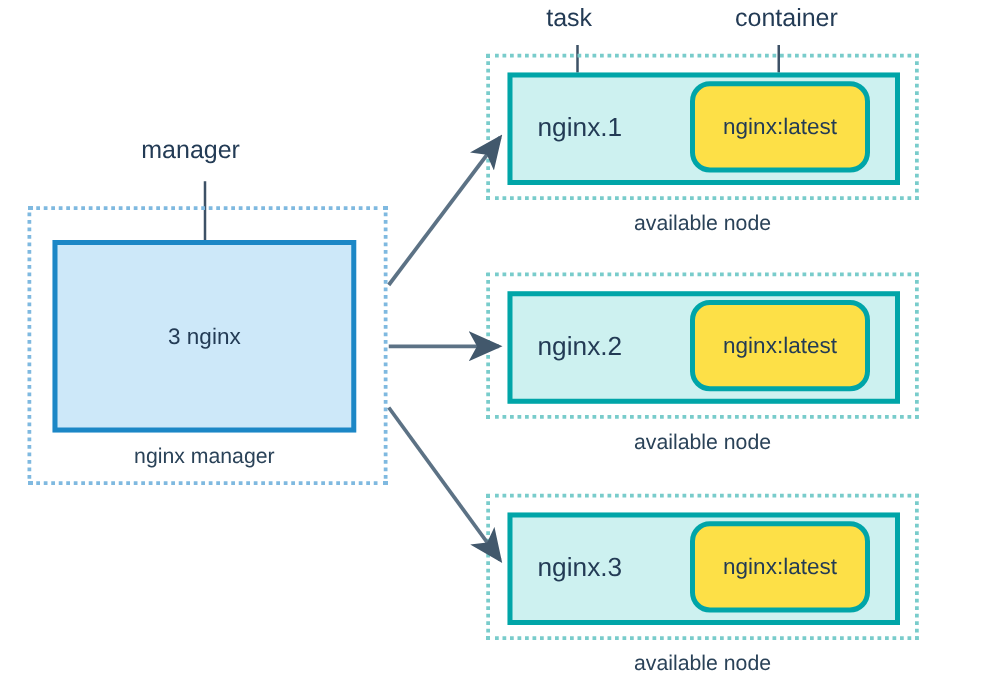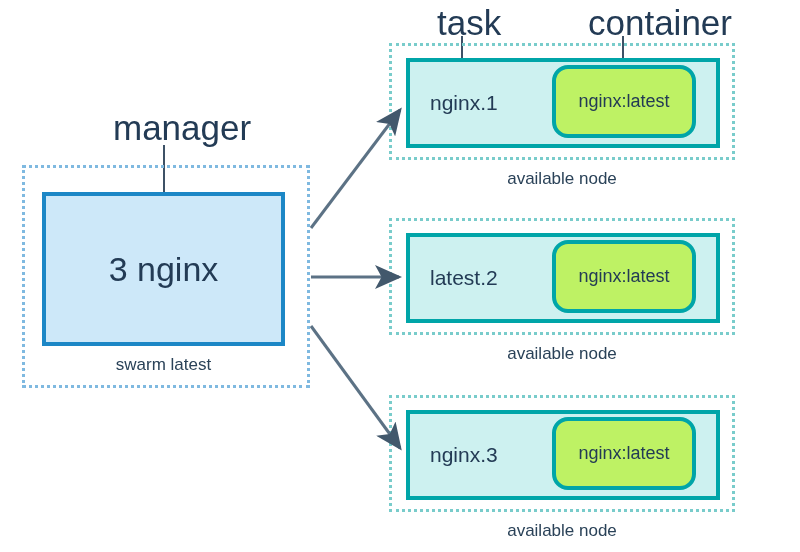--- a/index.html
+++ b/index.html
@@ -20,30 +20,30 @@
   }
 
   
   .label {
     position: absolute;
     color: #1f3b57;
     white-space: nowrap;
     line-height: 1;
   }
   .callout-label {
-    font-size: 35px;
+    font-size: 20px;
     color: #233b55;
   }
   .caption {
     font-size: 17px;
     color: #2a4258;
     text-align: center;
   }
   .box-text {
-    font-size: 34px;
+    font-size: 18px;
     color: #233b55;
     text-align: center;
     line-height: 1.25;
   }
   .task-text {
     font-size: 21px;
     color: #233b55;
     white-space: nowrap;
   }
   .container-text {
@@ -78,21 +78,21 @@
   }
   .node-box {
     position: absolute;
     box-sizing: border-box;
     background: #cdf1f0;
     border: 4px solid #00a5a8;
   }
   .container-box {
     position: absolute;
     box-sizing: border-box;
-    background: #bef264;
+    background: #fde047;
     border: 4px solid #00a5a8;
     border-radius: 16px;
     display: flex;
     align-items: center;
     justify-content: center;
   }
 
   
   .leader {
     position: absolute;
@@ -125,33 +125,33 @@
   <div class="leader" style="left:163px; top:145px; height:90px;"></div>
 
   <div class="dashed-service" style="left:22px; top:165px; width:288px; height:223px;"></div>
 
   <div class="service-box" style="left:42px; top:192px; width:243px; height:154px;">
     <div class="box-text">
       <div>3 nginx</div>
     </div>
   </div>
 
-  <div class="label caption" style="left:42px; top:356px; width:243px;">swarm latest</div>
+  <div class="label caption" style="left:42px; top:356px; width:243px;">nginx manager</div>
 
   <div class="dashed-node" style="left:389px; top:43px; width:346px; height:117px;"></div>
   <div class="node-box" style="left:406px; top:58px; width:314px; height:90px;"></div>
   <div class="label task-text" style="left:430px; top:92px;">nginx.1</div>
   <div class="container-box" style="left:552px; top:65px; width:144px; height:73px;">
     <span class="container-text">nginx:latest</span>
   </div>
   <div class="label caption" style="left:389px; top:170px; width:346px;">available node</div>
 
   <div class="dashed-node" style="left:389px; top:218px; width:346px; height:117px;"></div>
   <div class="node-box" style="left:406px; top:233px; width:314px; height:90px;"></div>
-  <div class="label task-text" style="left:430px; top:267px;">latest.2</div>
+  <div class="label task-text" style="left:430px; top:267px;">nginx.2</div>
   <div class="container-box" style="left:552px; top:240px; width:144px; height:73px;">
     <span class="container-text">nginx:latest</span>
   </div>
   <div class="label caption" style="left:389px; top:345px; width:346px;">available node</div>
 
   <div class="dashed-node" style="left:389px; top:395px; width:346px; height:117px;"></div>
   <div class="node-box" style="left:406px; top:410px; width:314px; height:90px;"></div>
   <div class="label task-text" style="left:430px; top:444px;">nginx.3</div>
   <div class="container-box" style="left:552px; top:417px; width:144px; height:73px;">
     <span class="container-text">nginx:latest</span>

